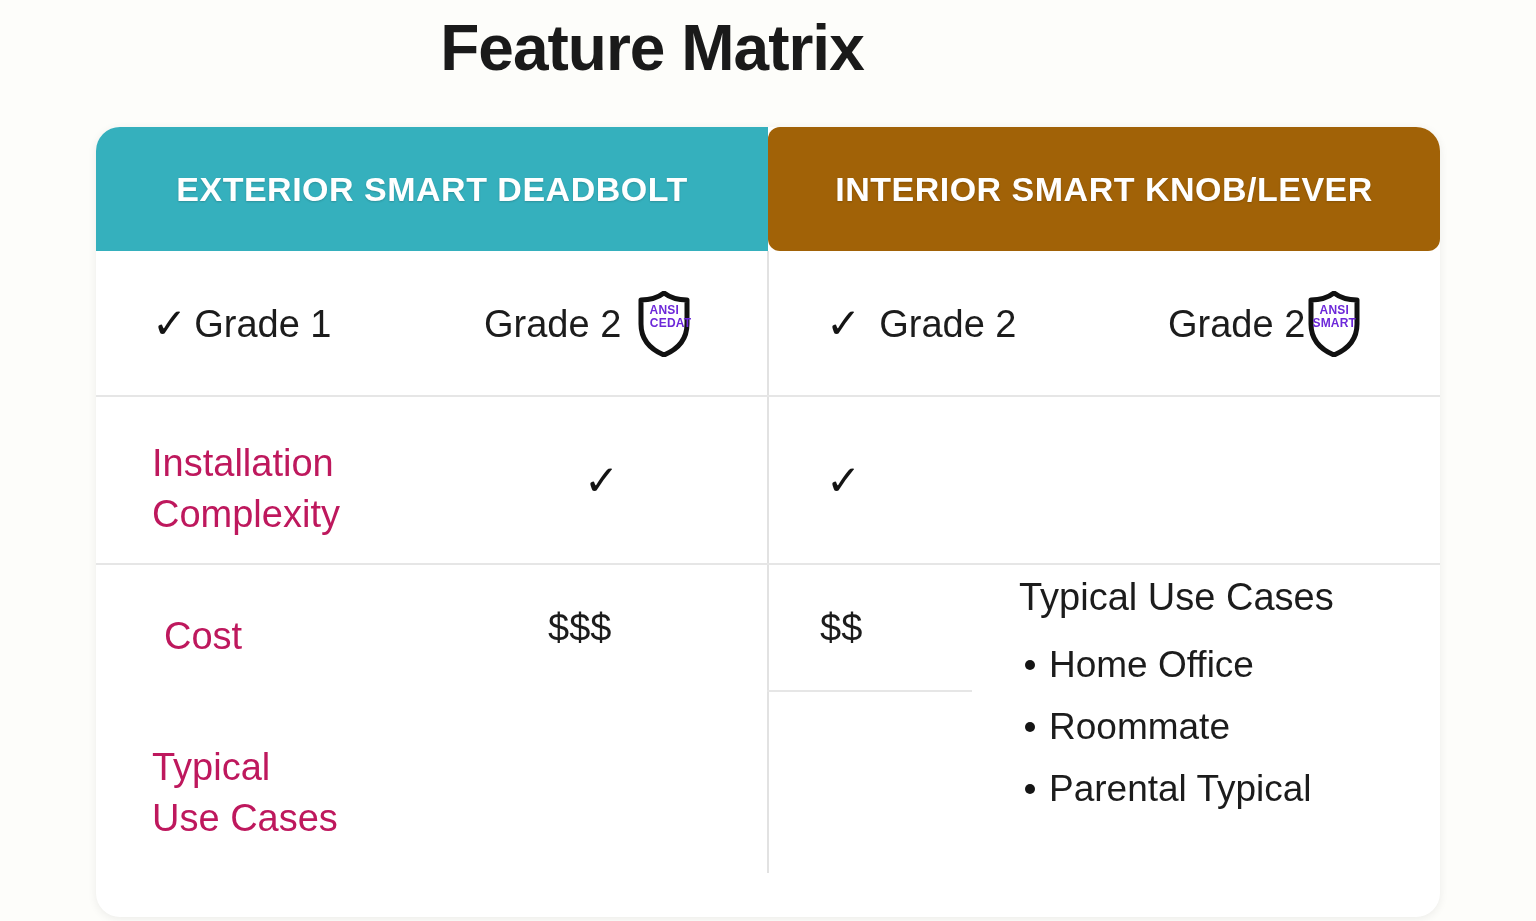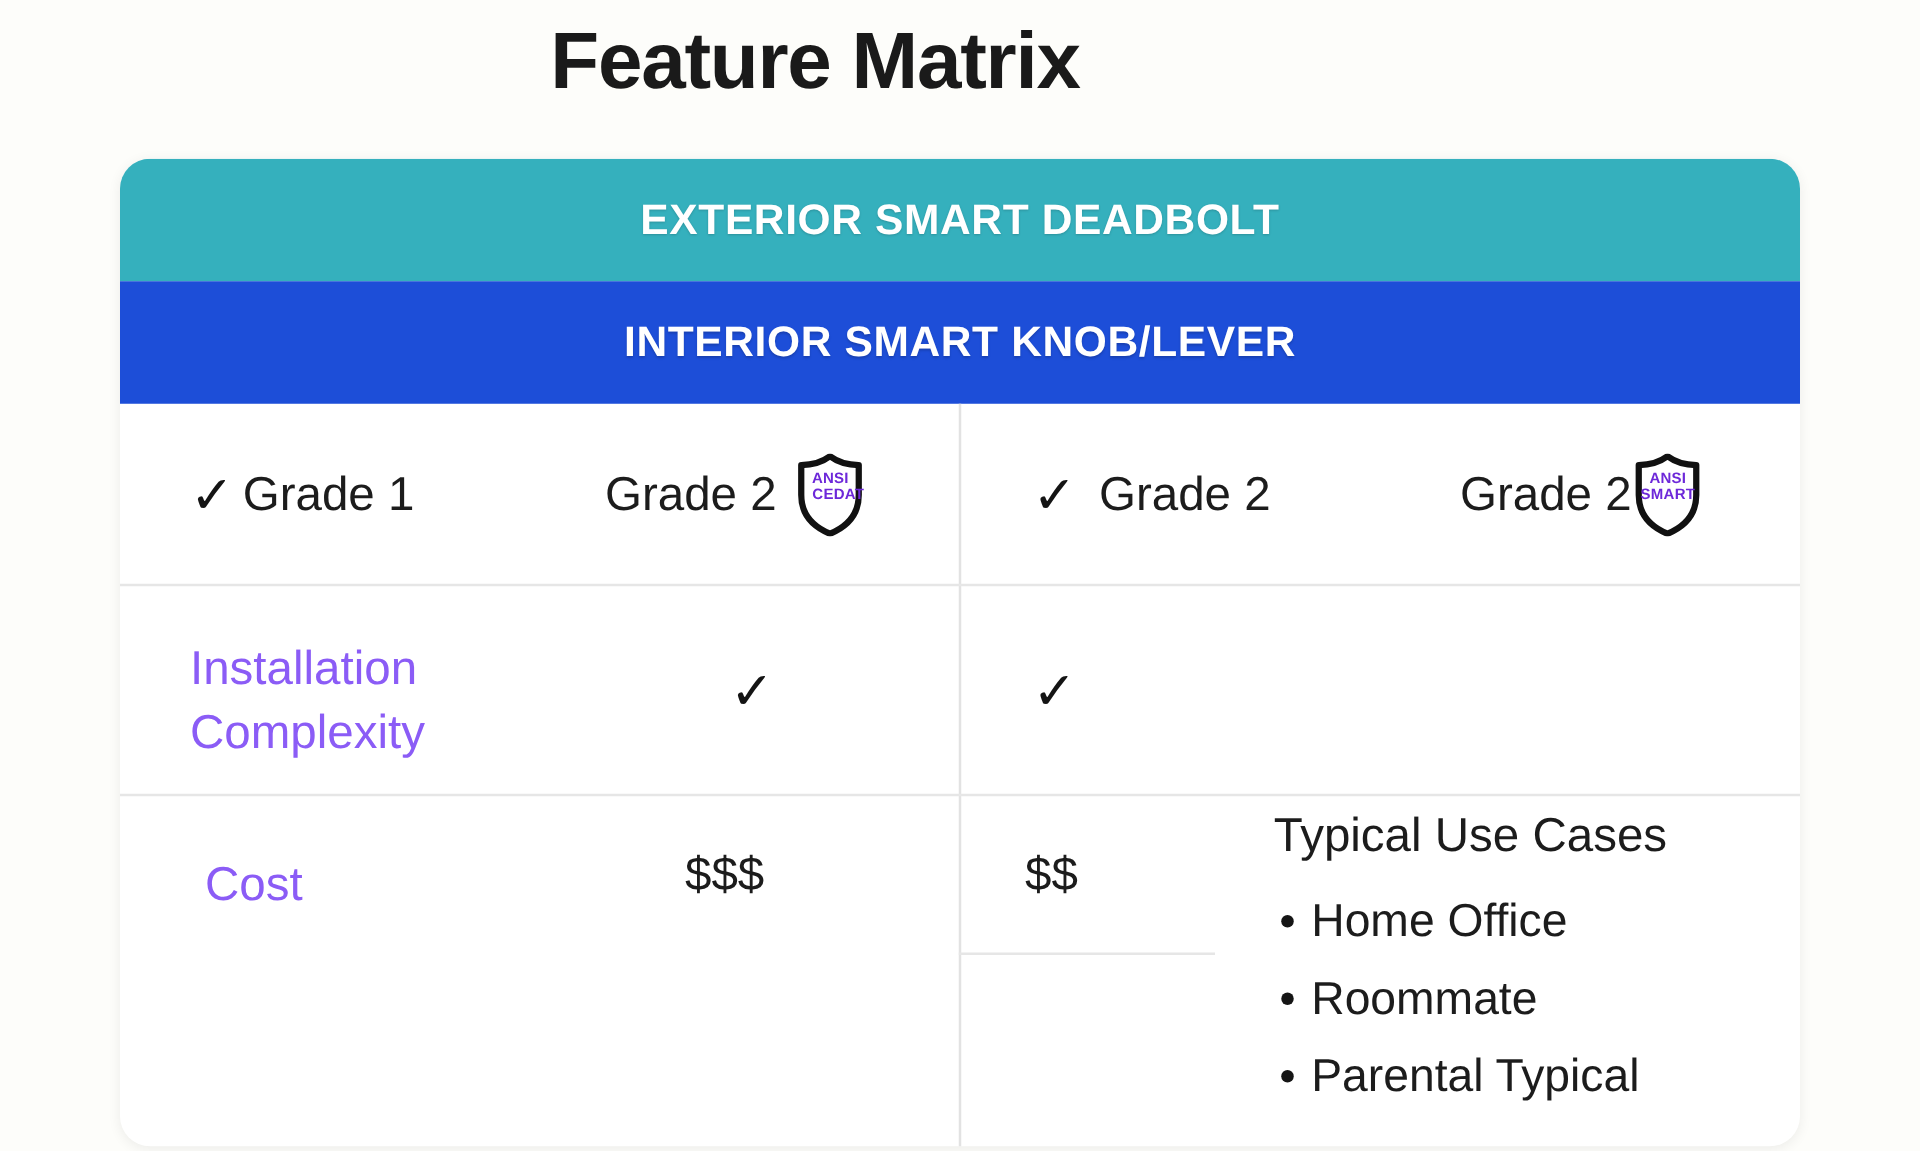--- a/index.html
+++ b/index.html
@@ -43,39 +43,38 @@
     background: #ffffff;
     border-radius: 24px;
     box-shadow: 0 2px 10px rgba(0,0,0,0.07);
     overflow: hidden;
   }
 
   
   .header-row {
     display: flex;
     width: 100%;
-    height: 196px;
-    flex-direction: column;
+    height: 124px;
   }
   .hdr {
     flex: 0 0 50%;
     display: flex;
     align-items: center;
     justify-content: center;
     text-align: center;
     color: #ffffff;
     font-size: 34px;
     font-weight: 700;
     letter-spacing: 0.5px;
     line-height: 48px;
     padding: 0 30px;
     text-shadow: 0 1px 2px rgba(0,0,0,0.18);
   }
   .hdr-left  { background: #35b0bd; }
-  .hdr-right { background: #1d4ed8; }
+  .hdr-right { background: #a16207; border-radius: 12px; }
 
   
   .body {
     position: relative;
     width: 100%;
     height: 622px;
   }
 
   .vdivider {
     position: absolute;
@@ -110,21 +109,21 @@
     position: relative;
     display: flex;
     align-items: center;
     padding: 0 0 0 56px;
   }
   .cell-right { padding-left: 58px; }
 
   
   .lbl {
     font-size: 38px;
-    color: #8b5cf6;
+    color: #be185d;
     line-height: 51px;
     white-space: pre-line;
     margin-top: 16px;
   }
   .val {
     font-size: 38px;
     color: #1c1c1c;
     line-height: 51px;
   }
   .check {
@@ -278,20 +277,26 @@
         </div>
         <div class="cell cell-right">
           <div class="at" style="left:52px;">
             <span class="val">$$</span>
           </div>
         </div>
       </div>
       <div class="hline hline-part" style="top:439px;"></div>
 
       <div class="row row-4">
+        <div class="cell">
+          <div class="at" style="left:56px; top:34px;">
+            <span class="lbl">Typical
+Use Cases</span>
+          </div>
+        </div>
         <div class="cell cell-right"></div>
       </div>
 
       <div class="uc-block" style="left:923px; top:321px; width:460px;">
         <div class="uc-title">Typical Use Cases</div>
         <ul class="uc-list">
           <li class="uc-item">
             <span class="uc-dot"></span>
             <span>Home Office</span>
           </li>

